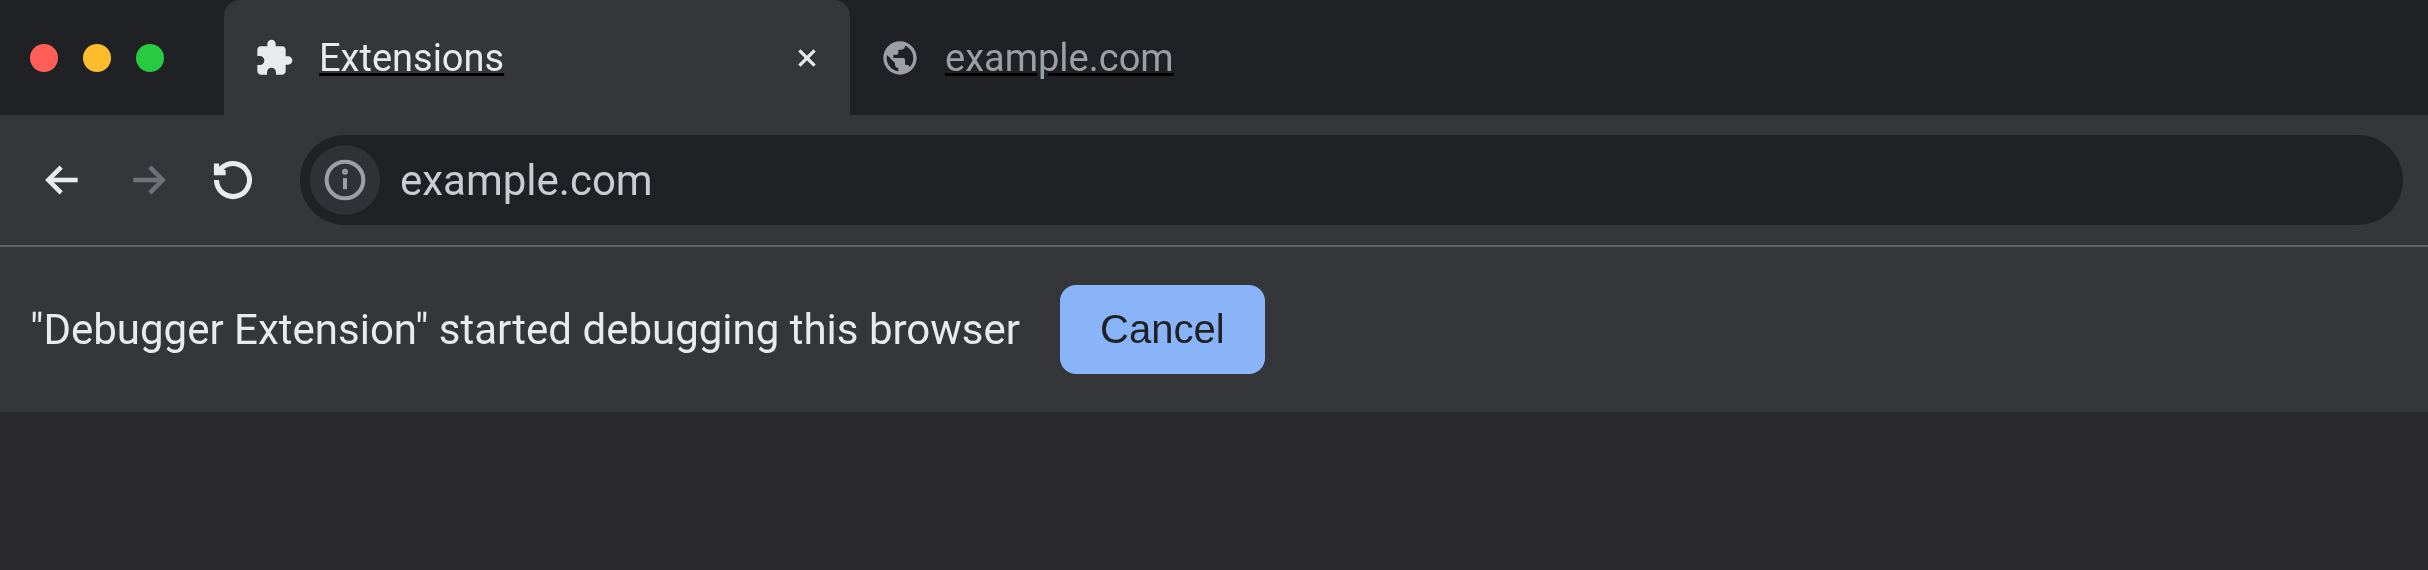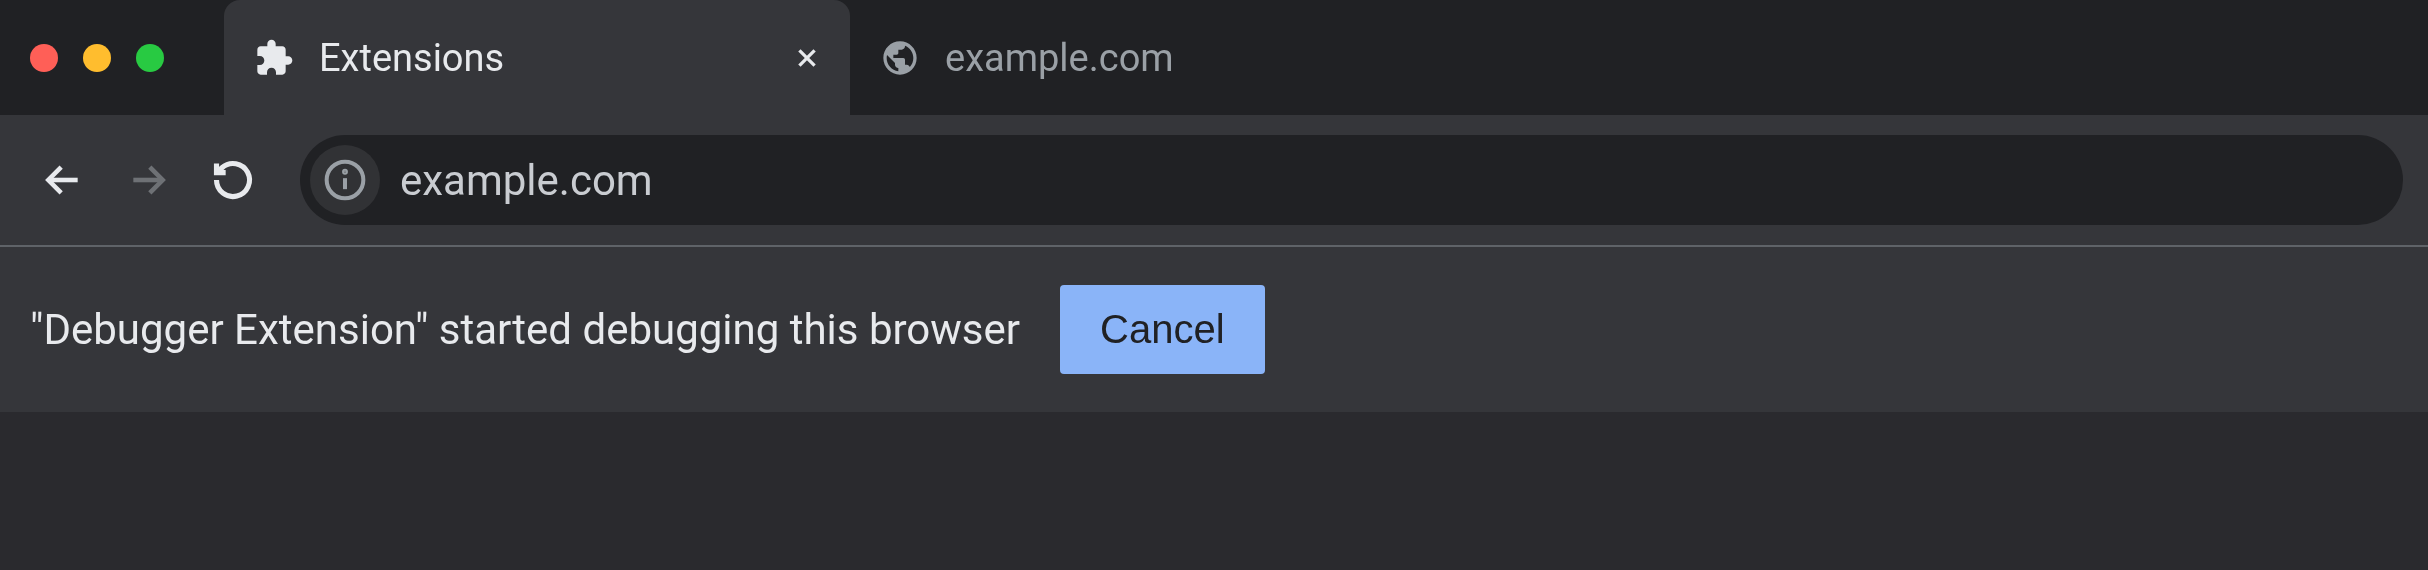--- a/index.html
+++ b/index.html
@@ -23,20 +23,21 @@
       flex-direction: column;
     }
     
     
     .tab-bar {
       height: 115px;
       background: #202124;
       display: flex;
       align-items: center;
       padding-left: 30px;
+      text-decoration: underline;
     }
     
     .traffic-lights {
       display: flex;
       gap: 25px;
       align-items: center;
       margin-right: 60px;
     }
     
     .traffic-light {
@@ -196,21 +197,21 @@
       font-size: 42px;
     }
     
     .infobar-button {
       background: #8ab4f8;
       color: #202124;
       font-size: 40px;
       font-weight: 500;
       padding: 22px 40px;
       border: none;
-      border-radius: 4px;
+      border-radius: 16px;
       cursor: pointer;
     }
   </style>
 </head>
 <body>
 
 <div class="browser-chrome">
 
   <div class="tab-bar">
     <div class="traffic-lights">

